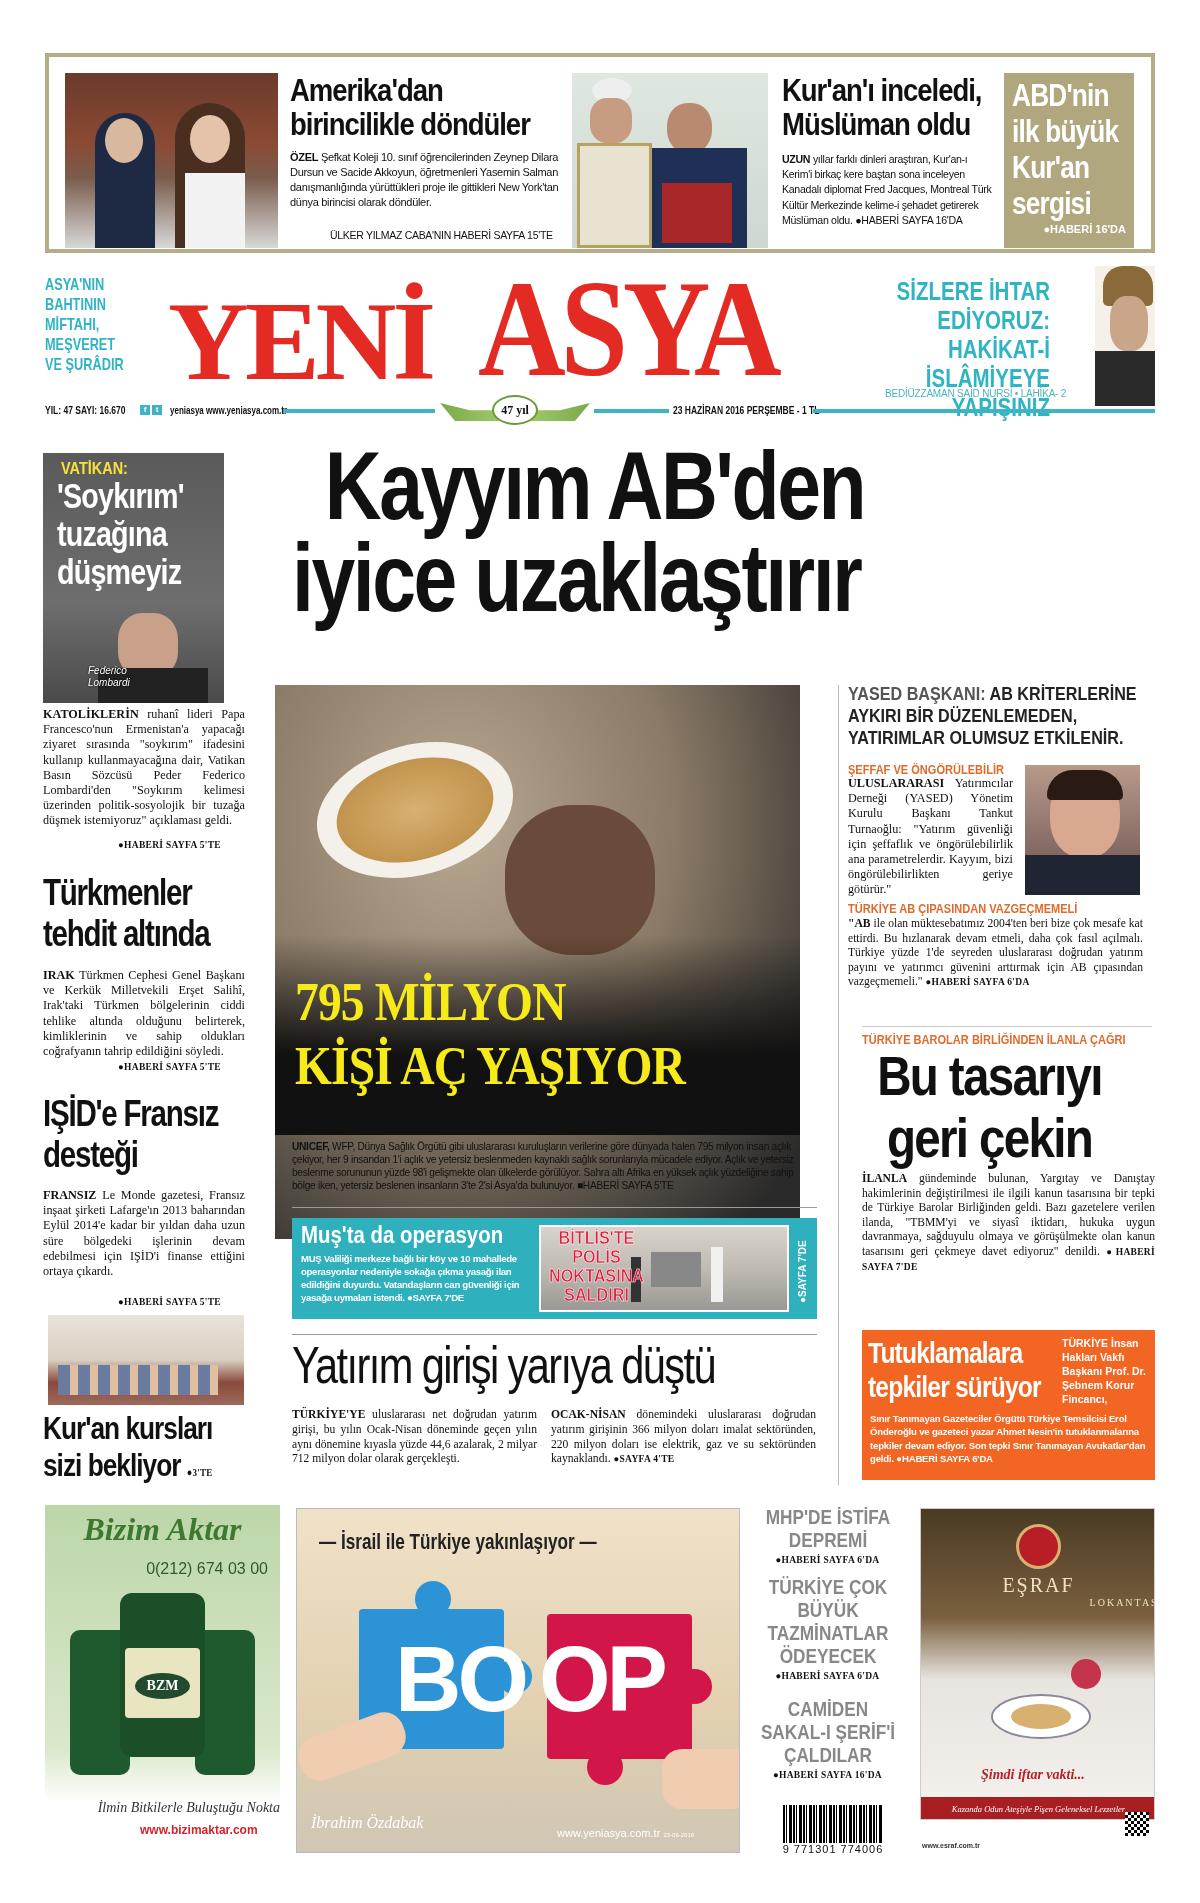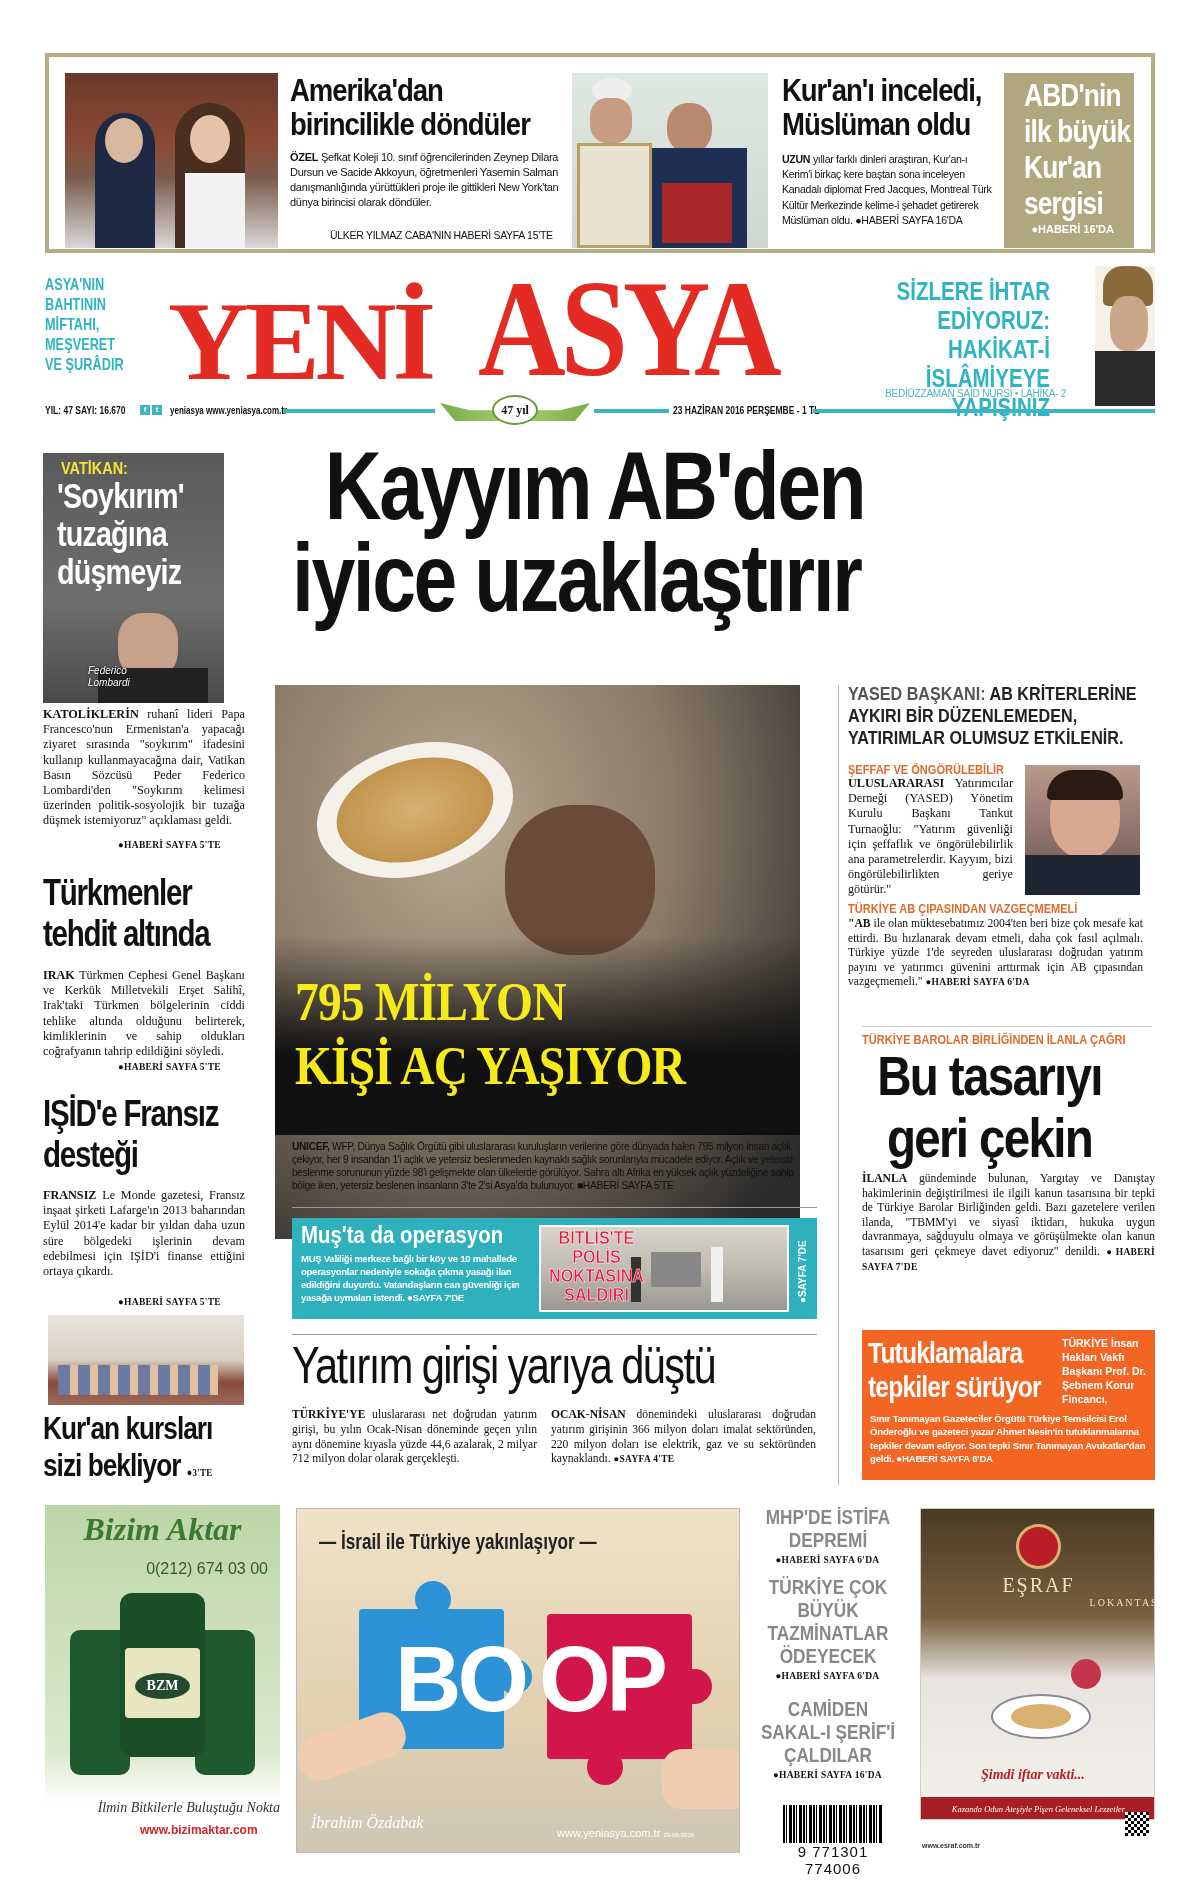--- a/index.html
+++ b/index.html
@@ -49,21 +49,21 @@
 </div>
 <div class="abs cond hl-big" style="left:782px;top:73px;width:270px">
   <div>Kur'an'ı inceledi,</div>
   <div>Müslüman oldu</div>
 </div>
 <div class="abs small-sans" style="left:782px;top:152px;width:218px;font-size:10.6px;line-height:15.2px">
   <b>UZUN</b><span> yıllar farklı dinleri araştıran, Kur'an-ı Kerim'i birkaç kere baştan sona inceleyen Kanadalı diplomat Fred Jacques, Montreal Türk Kültür Merkezinde kelime-i şehadet getirerek Müslüman oldu.</span>
   <span>●HABERİ SAYFA 16'DA</span>
 </div>
 
-<div class="abs" style="left:1004px;top:73px;width:130px;height:175px;background:#b1a77f;padding:4px 20px">
+<div class="abs" style="left:1004px;top:73px;width:130px;height:175px;background:#b1a77f;padding:4px 8px">
   <div class="cond" style="color:#fff;font-size:32px;line-height:36px;letter-spacing:-1px;transform:scaleX(.82);width:150px">
     <div>ABD'nin</div>
     <div>ilk büyük</div>
     <div>Kur'an</div>
     <div>sergisi</div>
   </div>
   <div class="sans" style="color:#fff;font-size:11px;font-weight:bold;margin-top:2px;text-align:right">●HABERİ 16'DA</div>
 </div>
 
 <div class="abs cond teal" style="left:45px;top:275px;font-size:17px;line-height:20px;transform:scaleX(.75)">
@@ -265,21 +265,21 @@
     <div class="cond" style="color:#888;font-size:21px;line-height:23px;transform:scaleX(.82);transform-origin:center top;width:170px;margin-left:-7px">TÜRKİYE ÇOK BÜYÜK TAZMİNATLAR ÖDEYECEK</div>
     <div class="ref" style="margin:4px 0 16px">●HABERİ SAYFA 6'DA</div>
   </div>
   <div>
     <div class="cond" style="color:#888;font-size:21px;line-height:23px;transform:scaleX(.82);transform-origin:center top;width:170px;margin-left:-7px">CAMİDEN SAKAL-I ŞERİF'İ ÇALDILAR</div>
     <div class="ref" style="margin-top:4px">●HABERİ SAYFA 16'DA</div>
   </div>
 </div>
 <div class="abs" style="left:778px;top:1805px;width:110px;height:52px">
   <div class="abs" style="left:5px;top:0;width:100px;height:38px;background:repeating-linear-gradient(90deg,#000 0 2px,#fff 2px 3px,#000 3px 4px,#fff 4px 6px,#000 6px 9px,#fff 9px 10px)"></div>
-  <div class="abs sans" style="left:0;top:38px;width:110px;text-align:center;font-size:15px;letter-spacing:1px">9 771301 774006</div>
+  <div class="abs sans" style="left:0;top:38px;width:110px;text-align:center;font-size:11px;letter-spacing:1px">9 771301 774006</div>
 </div>
 
 <div class="abs" style="left:45px;top:1505px;width:235px;height:350px;background:linear-gradient(180deg,#bcd6a8,#dae8cc 70%,#fff 85%);overflow:hidden">
   <div class="serif" style="position:absolute;left:10px;top:6px;width:215px;text-align:center;font-style:italic;font-weight:bold;font-size:32px;color:#3d7a30">Bizim Aktar</div>
   <div class="sans" style="position:absolute;right:12px;top:55px;font-size:16px;color:#2f5a2a">0(212) 674 03 00</div>
   <div class="abs" style="left:25px;top:125px;width:60px;height:145px;background:#1f5a2e;border-radius:10px"></div>
   <div class="abs" style="left:150px;top:125px;width:60px;height:145px;background:#1f5a2e;border-radius:10px"></div>
   <div class="abs" style="left:75px;top:88px;width:85px;height:164px;background:#1a4f28;border-radius:12px">
     <div class="abs" style="left:5px;top:55px;width:75px;height:70px;background:#e8e6c0;border-radius:4px"></div>
     <div class="serif" style="position:absolute;left:15px;top:80px;width:55px;height:26px;background:#234a2e;color:#fff;border-radius:50%;text-align:center;font-size:14px;line-height:26px;font-weight:bold">BZM</div>

